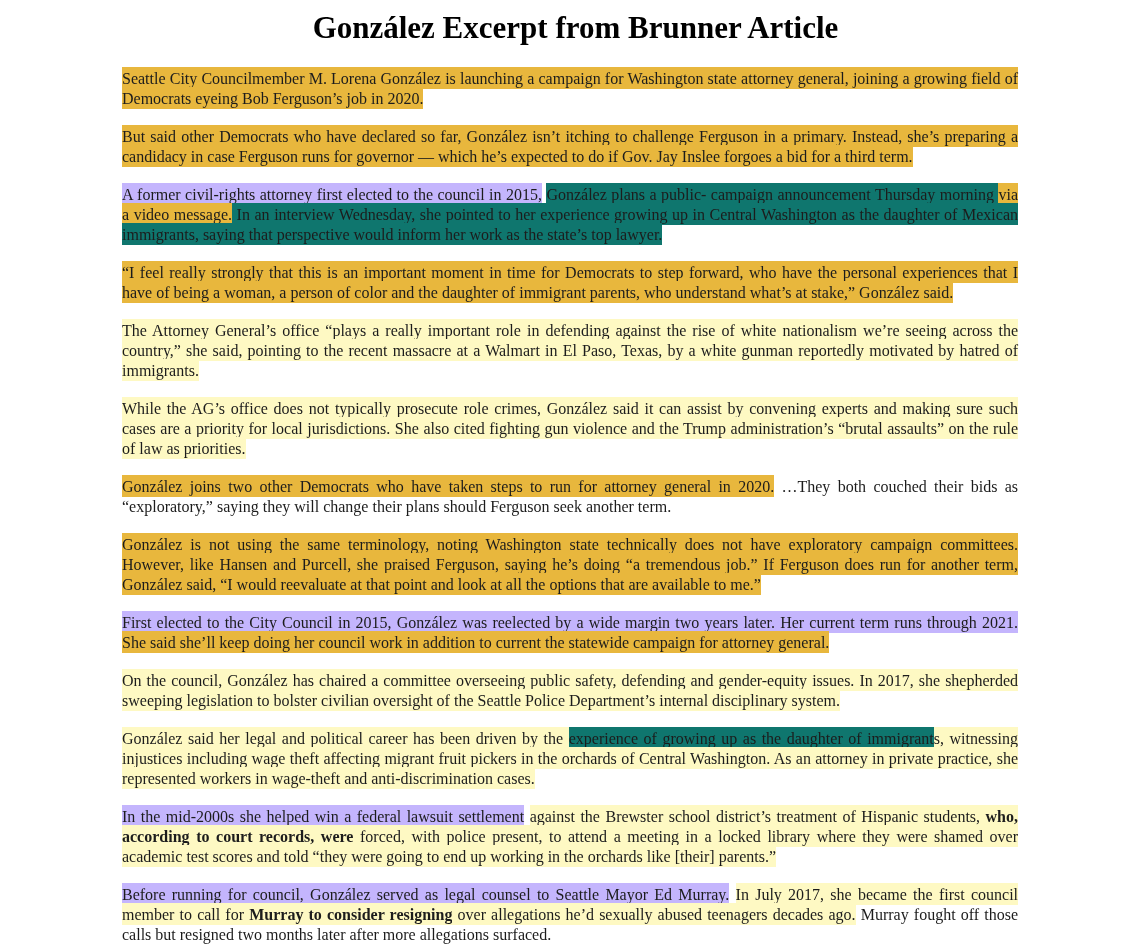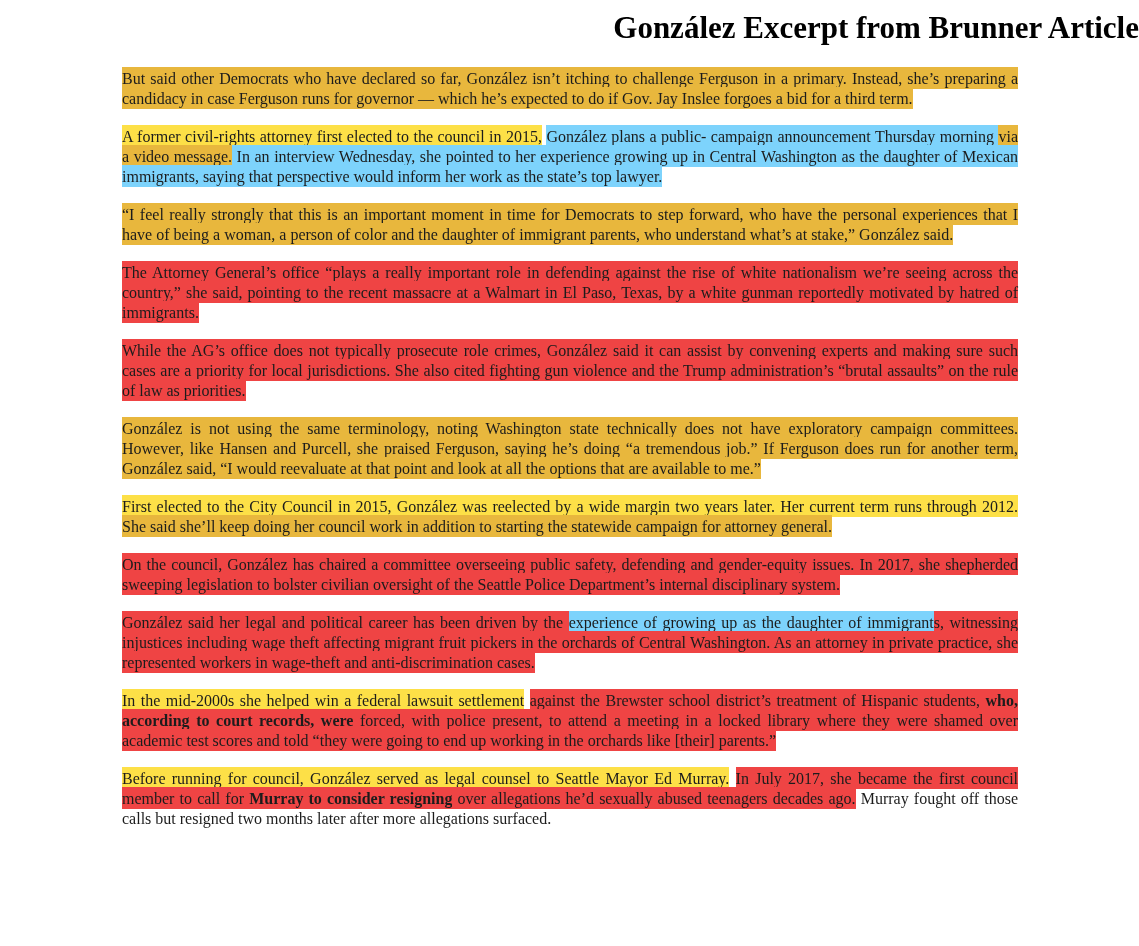--- a/index.html
+++ b/index.html
@@ -14,21 +14,21 @@
     color: #1c1c1c;
     overflow: hidden;
   }
   .page {
     width: 1139px;
     height: 946px;
     background: #ffffff;
     box-sizing: border-box;
   }
   h1.doc-title {
-    text-align: right;
+    text-align: center;
     font-size: 31px;
     font-weight: 700;
     margin: 0;
     padding: 10px 0 0 12px;
     color: #000000;
     font-family: "Liberation Serif", "DejaVu Serif", serif;
   }
   .content {
     margin: 22px 121px 0 122px;
   }
@@ -37,37 +37,39 @@
     line-height: 20px;
     text-align: justify;
     margin: 0 0 18px 0;
     color: #1c1c1c;
   }
   p.para span.run {
     padding: 2.5px 0;
     
   }
   .hl-yellow { background-color: #e8b73d; }
-  .hl-orange { background-color: #7dd3fc; }
-  .hl-green  { background-color: #fde047; }
-  .hl-blue   { background-color: #ef4444; }
+  .hl-orange { background-color: #0f766e; }
+  .hl-green  { background-color: #c4b5fd; }
+  .hl-blue   { background-color: #fef9c3; }
   .hl-none   { background-color: transparent; }
   .run-bold  { font-weight: 700; }
 </style>
 </head>
 <body>
 
 <div class="page">
   <h1 class="doc-title">González Excerpt from Brunner Article</h1>
   <div class="content">
+      <p class="para"><span class="run hl-yellow">Seattle City Councilmember M. Lorena González is launching a campaign for Washington state attorney general, joining a growing field of Democrats eyeing Bob Ferguson’s job in 2020.</span></p>
       <p class="para"><span class="run hl-yellow">But said other Democrats who have declared so far, González isn’t itching to challenge Ferguson in a primary. Instead, she’s preparing a candidacy in case Ferguson runs for governor — which he’s expected to do if Gov. Jay Inslee forgoes a bid for a third term.</span></p>
       <p class="para"><span class="run hl-green">A former civil-rights attorney first elected to the council in 2015,</span><span class="run hl-none"> </span><span class="run hl-orange">González plans a public- campaign announcement Thursday morning </span><span class="run hl-yellow">via a video message.</span><span class="run hl-orange"> In an interview Wednesday, she pointed to her experience growing up in Central Washington as the daughter of Mexican immigrants, saying that perspective would inform her work as the state’s top lawyer.</span></p>
       <p class="para"><span class="run hl-yellow">“I feel really strongly that this is an important moment in time for Democrats to step forward, who have the personal experiences that I have of being a woman, a person of color and the daughter of immigrant parents, who understand what’s at stake,” González said.</span></p>
       <p class="para"><span class="run hl-blue">The Attorney General’s office “plays a really important role in defending against the rise of white nationalism we’re seeing across the country,” she said, pointing to the recent massacre at a Walmart in El Paso, Texas, by a white gunman reportedly motivated by hatred of immigrants.</span></p>
       <p class="para"><span class="run hl-blue">While the AG’s office does not typically prosecute role crimes, González said it can assist by convening experts and making sure such cases are a priority for local jurisdictions. She also cited fighting gun violence and the Trump administration’s “brutal assaults” on the rule of law as priorities.</span></p>
+      <p class="para"><span class="run hl-yellow">González joins two other Democrats who have taken steps to run for attorney general in 2020.</span><span class="run hl-none"> …They both couched their bids as “exploratory,” saying they will change their plans should Ferguson seek another term.</span></p>
       <p class="para"><span class="run hl-yellow">González is not using the same terminology, noting Washington state technically does not have exploratory campaign committees. However, like Hansen and Purcell, she praised Ferguson, saying he’s doing “a tremendous job.” If Ferguson does run for another term, González said, “I would reevaluate at that point and look at all the options that are available to me.”</span></p>
-      <p class="para"><span class="run hl-green">First elected to the City Council in 2015, González was reelected by a wide margin two years later. Her current term runs through 2012.</span><span class="run hl-none"> </span><span class="run hl-yellow">She said she’ll keep doing her council work in addition to starting the statewide campaign for attorney general.</span></p>
+      <p class="para"><span class="run hl-green">First elected to the City Council in 2015, González was reelected by a wide margin two years later. Her current term runs through 2021.</span><span class="run hl-none"> </span><span class="run hl-yellow">She said she’ll keep doing her council work in addition to current the statewide campaign for attorney general.</span></p>
       <p class="para"><span class="run hl-blue">On the council, González has chaired a committee overseeing public safety, defending and gender-equity issues. In 2017, she shepherded sweeping legislation to bolster civilian oversight of the Seattle Police Department’s internal disciplinary system.</span></p>
       <p class="para"><span class="run hl-blue">González said her legal and political career has been driven by the </span><span class="run hl-orange">experience of growing up as the daughter of immigrant</span><span class="run hl-blue">s, witnessing injustices including wage theft affecting migrant fruit pickers in the orchards of Central Washington. As an attorney in private practice, she represented workers in wage-theft and anti-discrimination cases.</span></p>
       <p class="para"><span class="run hl-green">In the mid-2000s she helped win a federal lawsuit settlement</span><span class="run hl-none"> </span><span class="run hl-blue">against the Brewster school district’s treatment of Hispanic students, </span><span class="run hl-blue run-bold">who, according to court records, were</span><span class="run hl-blue"> forced, with police present, to attend a meeting in a locked library where they were shamed over academic test scores and told “they were going to end up working in the orchards like [their] parents.”</span></p>
       <p class="para"><span class="run hl-green">Before running for council, González served as legal counsel to Seattle Mayor Ed Murray.</span><span class="run hl-none"> </span><span class="run hl-blue">In July 2017, she became the first council member to call for </span><span class="run hl-blue run-bold">Murray to consider resigning</span><span class="run hl-blue"> over allegations he’d sexually abused teenagers decades ago.</span><span class="run hl-none"> Murray fought off those calls but resigned two months later after more allegations surfaced.</span></p>
     </div>
 </div>
 
 </body></html>

